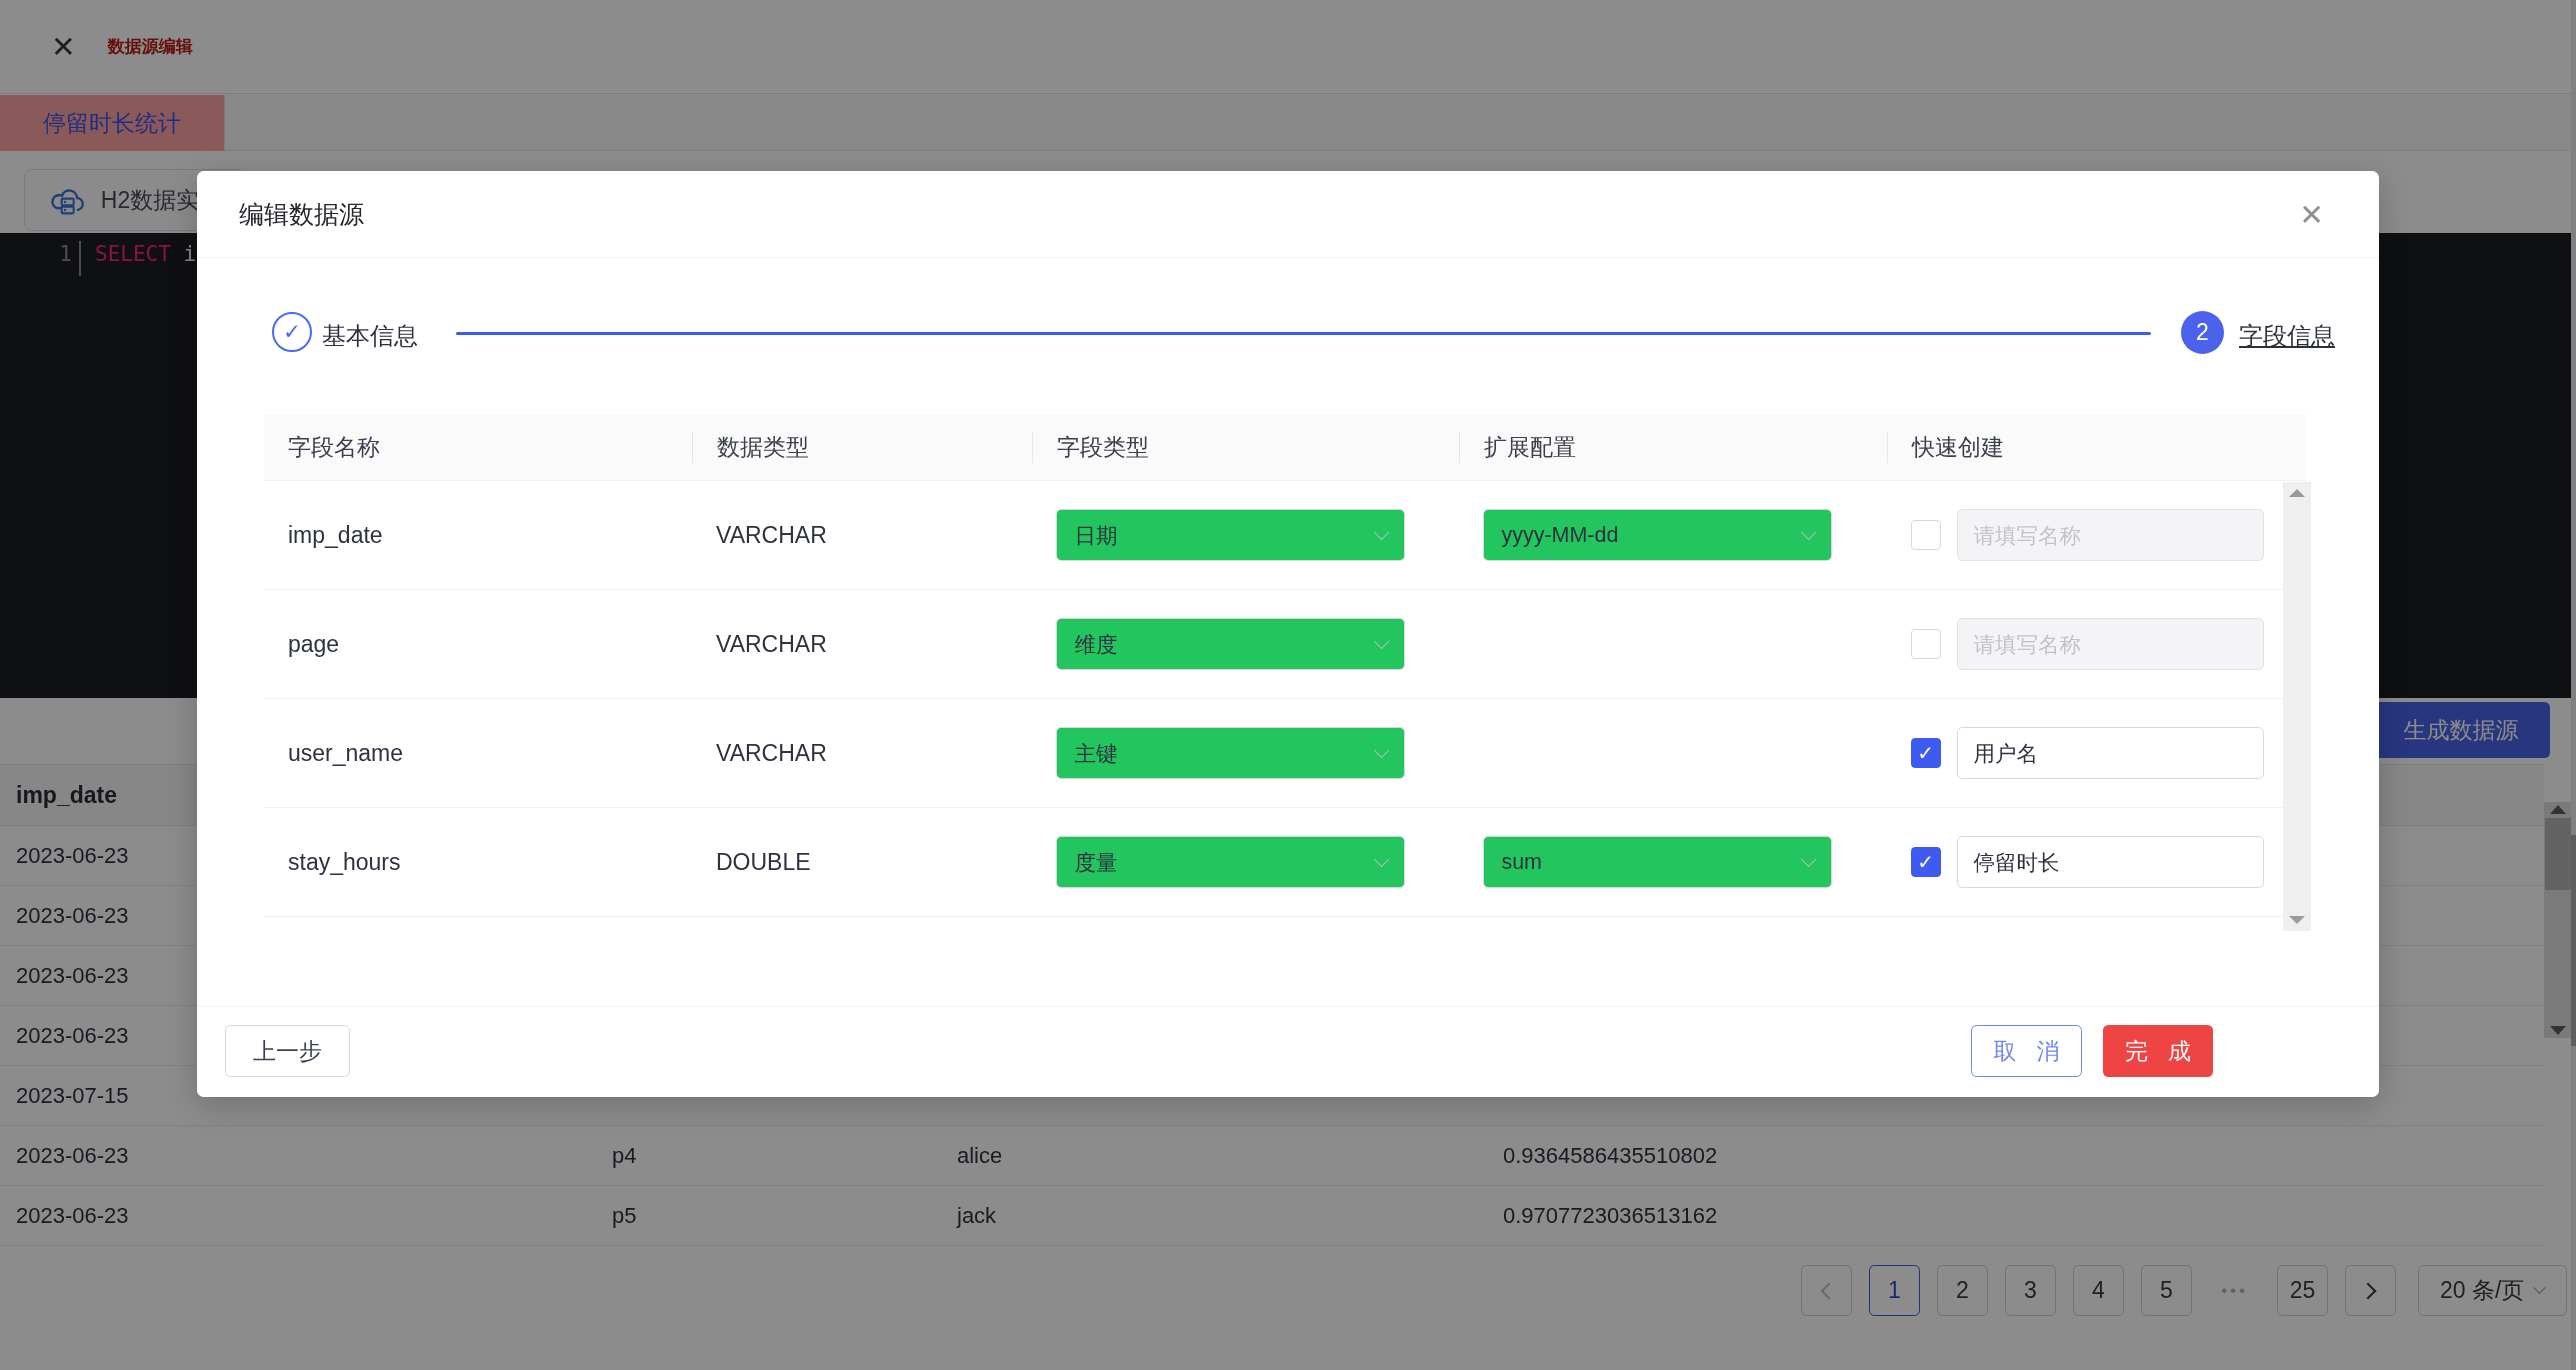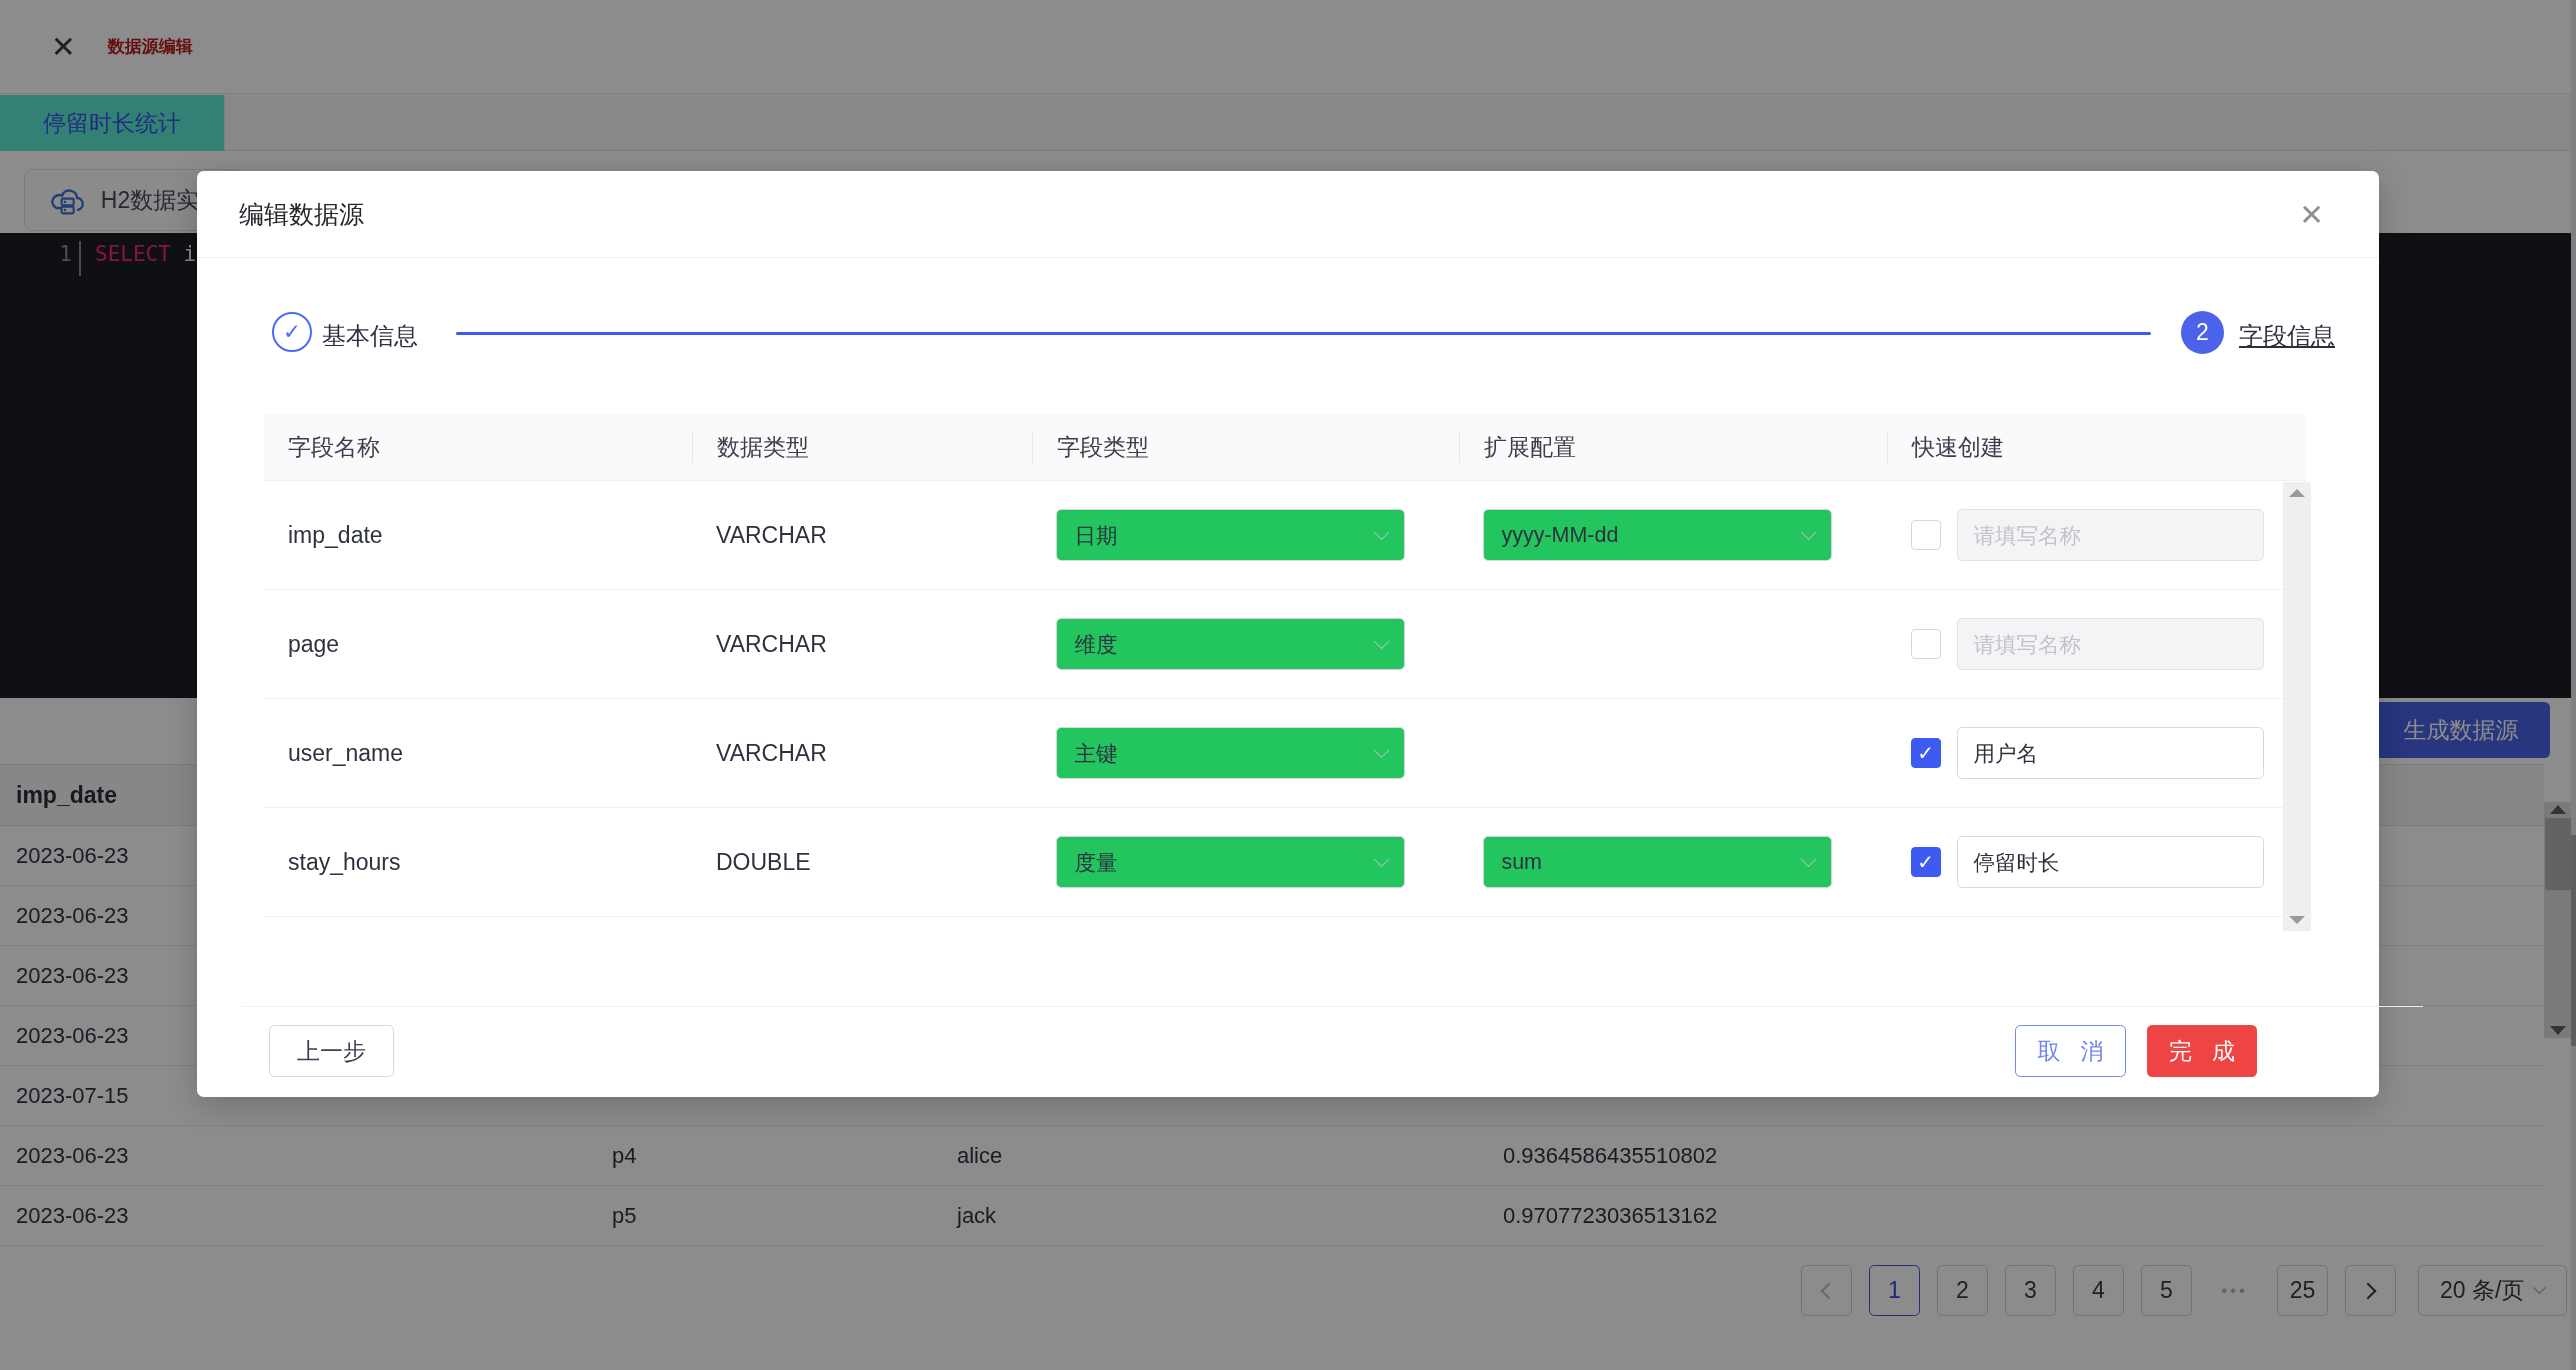--- a/index.html
+++ b/index.html
@@ -9,21 +9,21 @@
 
   
   .topbar { position:absolute; left:0; top:0; width:2576px; height:94px; background:#fff;
             border-bottom:0.7px solid #e4e4e8; display:flex; align-items:center; }
   .topbar .close-x { font-size:29.5px; color:#3a3a42; margin-left:51px; cursor:pointer; line-height:1; }
   .topbar .title { font-size:17px; font-weight:700; color:#b91c1c; margin-left:32px; }
 
   
   .tabbar { position:absolute; left:0; top:95px; width:2576px; height:56px; background:#f7f8fa;
             border-bottom:0.7px solid #e4e4e8; }
-  .tab-active { position:absolute; left:0; top:0; width:225px; height:56px; background:#5eead4;
+  .tab-active { position:absolute; left:0; top:0; width:225px; height:56px; background:#fca5a5;
                 border-right:0.7px solid #e4e4e8; display:flex; align-items:center; justify-content:center;
                 font-size:23px; color:#3d53e5; cursor:pointer; }
 
   
   .ds-btn { position:absolute; left:24px; top:169px; width:221px; height:62px; background:#fdfdfd;
             border:0.7px solid #dcdee2; border-radius:8px; display:flex; align-items:center;
             padding-left:23px; gap:14.8px; cursor:pointer; }
   .ds-btn .label { font-size:23px; color:#4a4e5c; white-space:nowrap; }
 
   
@@ -125,21 +125,21 @@
   .inp.dis { background:#f4f4f6; border-color:#e2e2e6; cursor:default; }
   .inp .ph { color:#c2c2c8; }
 
   
   .m-sb { position:absolute; left:2086px; top:311px; width:28px; height:449px; background:#efefef; border-radius:1.3px; }
   .m-sb .arr { position:absolute; left:0; width:28px; height:17.4px; display:flex; align-items:center; justify-content:center; }
   .m-sb .tri-up { border-left-width:8px; border-right-width:8px; border-bottom:8.7px solid #9a9a9e; }
   .m-sb .tri-dn { border-left-width:8px; border-right-width:8px; border-top:8.7px solid #9a9a9e; }
 
   
-  .m-footer { position:absolute; left:0; bottom:0; width:100%; height:91px; border-top:0.7px solid #f0f0f2;margin-left:44px; }
+  .m-footer { position:absolute; left:0; bottom:0; width:100%; height:91px; border-top:0.7px solid #f0f0f2; }
   .btn { display:flex; align-items:center; justify-content:center; border-radius:5.4px; font-size:23px; cursor:pointer; }
   .btn-prev { position:absolute; left:28px; top:18px; width:125px; height:52px; border:0.7px solid #d8d8dc;
               color:#3a3f52; background:#fff; }
   .btn-cancel { position:absolute; right:297px; top:18px; width:111px; height:52px; border:1.3px solid #7085ee;
                 color:#7085ee; background:#fff; letter-spacing:6.7px; padding-left:6.7px; }
   .btn-done { position:absolute; right:166px; top:18px; width:110px; height:52px; background:#ef4444;
               color:#fff; letter-spacing:6.7px; padding-left:6.7px; }
 </style>
 </head>
 <body>

